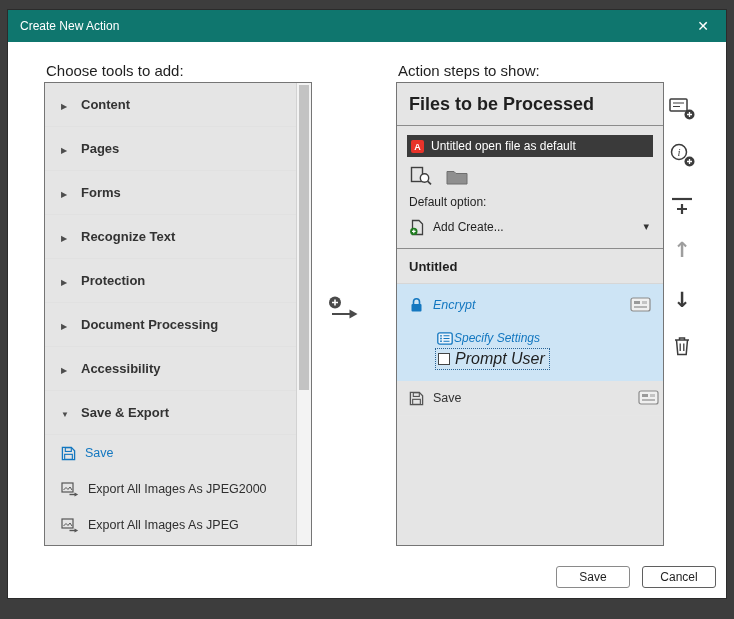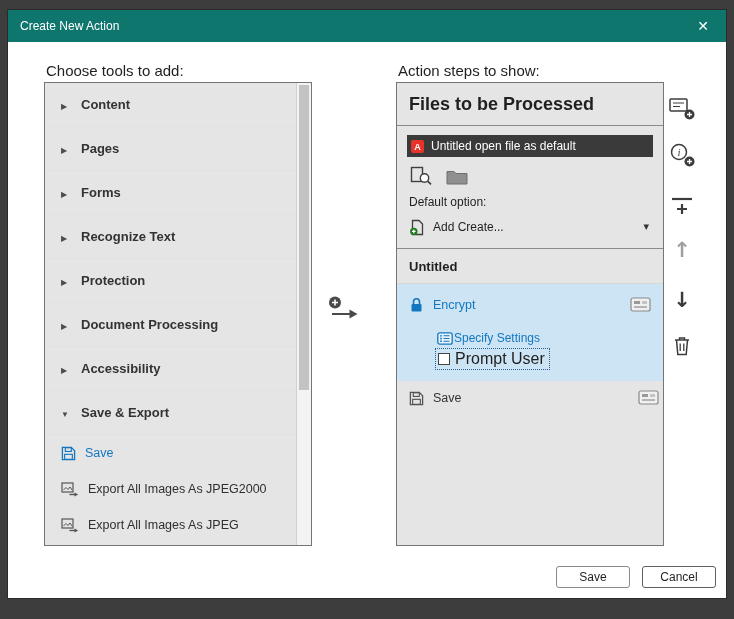--- a/index.html
+++ b/index.html
@@ -40,21 +40,21 @@
 
   
   .rp-header{height:42px;display:flex;align-items:center;padding-left:12px;font-size:18px;font-weight:bold;color:#1f1f1f;border-bottom:1px solid #8c8c8c;}
   .files-section{padding:9px 10px 10px 10px;border-bottom:1px solid #8c8c8c;}
   .current-file{height:22px;background:#3a3a3a;color:#fff;display:flex;align-items:center;gap:7px;padding-left:4px;font-size:12px;}
   .file-icons{display:flex;gap:14px;margin:9px 0 4px 3px;align-items:flex-end;}
   .default-label{font-size:12px;color:#1f1f1f;margin:6px 0 7px 2px;}
   .add-files-row{display:flex;align-items:center;gap:7px;font-size:12px;color:#1f1f1f;position:relative;height:22px;padding-left:2px;}
   .chevron{position:absolute;right:4px;top:4px;font-size:11px;color:#333;}
   .untitled-row{height:34px;display:flex;align-items:center;padding-left:12px;font-size:13px;font-weight:bold;color:#1f1f1f;border-bottom:1px solid #d6d6d6;}
-  .encrypt-block{background:#cde4f5;padding:12px 8px 12px 12px;}
+  .encrypt-block{background:#cde4f5;padding:12px 8px 12px 12px;font-style:italic;}
   .step-row{display:flex;align-items:center;gap:9px;position:relative;min-height:18px;}
   .step-label-blue{color:#1377c0;font-size:12.5px;}
   .options-btn{position:absolute;right:4px;top:1px;cursor:default;}
   .sub-settings{margin-left:28px;margin-top:17px;display:flex;align-items:center;gap:1px;font-size:12px;color:#1377c0;}
   .prompt-row{margin-left:27px;margin-top:4px;display:inline-flex;align-items:center;gap:5px;font-size:16px;color:#1f1f1f;outline:1px dotted #2a6496;padding:1px 4px 1px 2px;}
   .checkbox{width:10px;height:10px;border:1px solid #444;background:#fff;display:inline-block;}
   .save-step{height:34px;display:flex;align-items:center;gap:9px;padding-left:12px;font-size:12.5px;color:#333;position:relative;border-bottom:1px solid #e6e6e6;}
   .save-step .options-btn{top:9px;}
 
   

